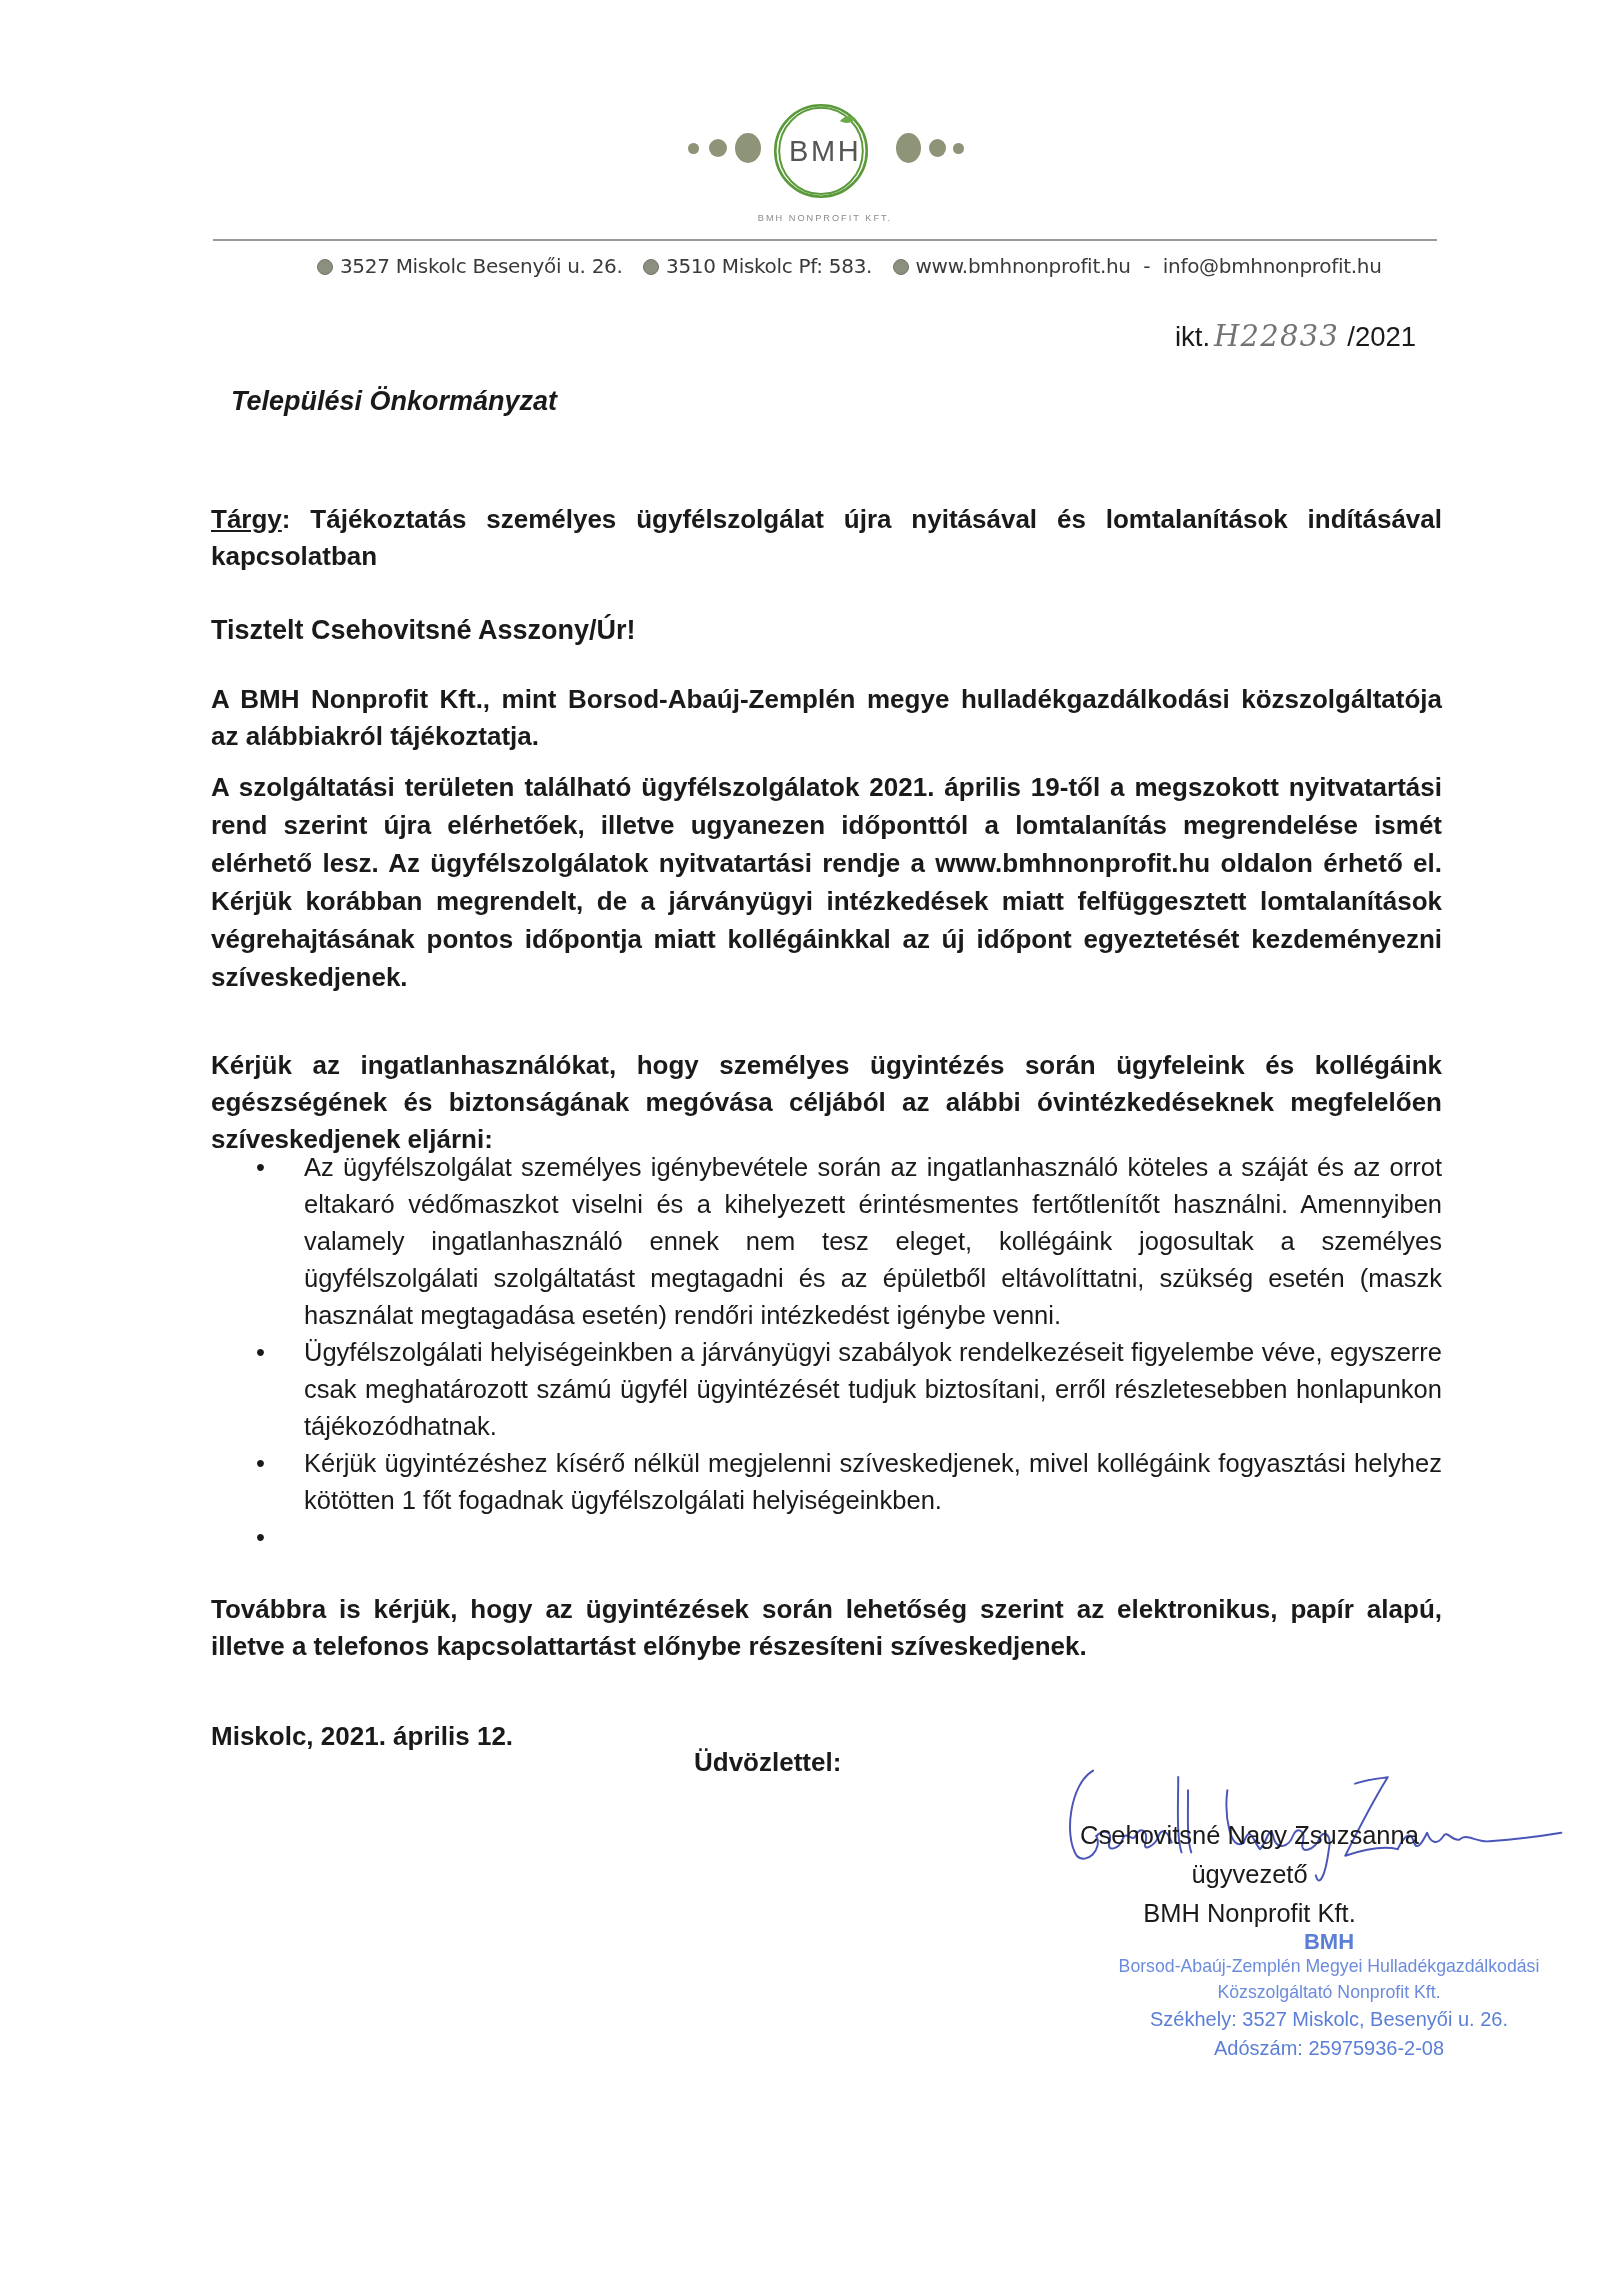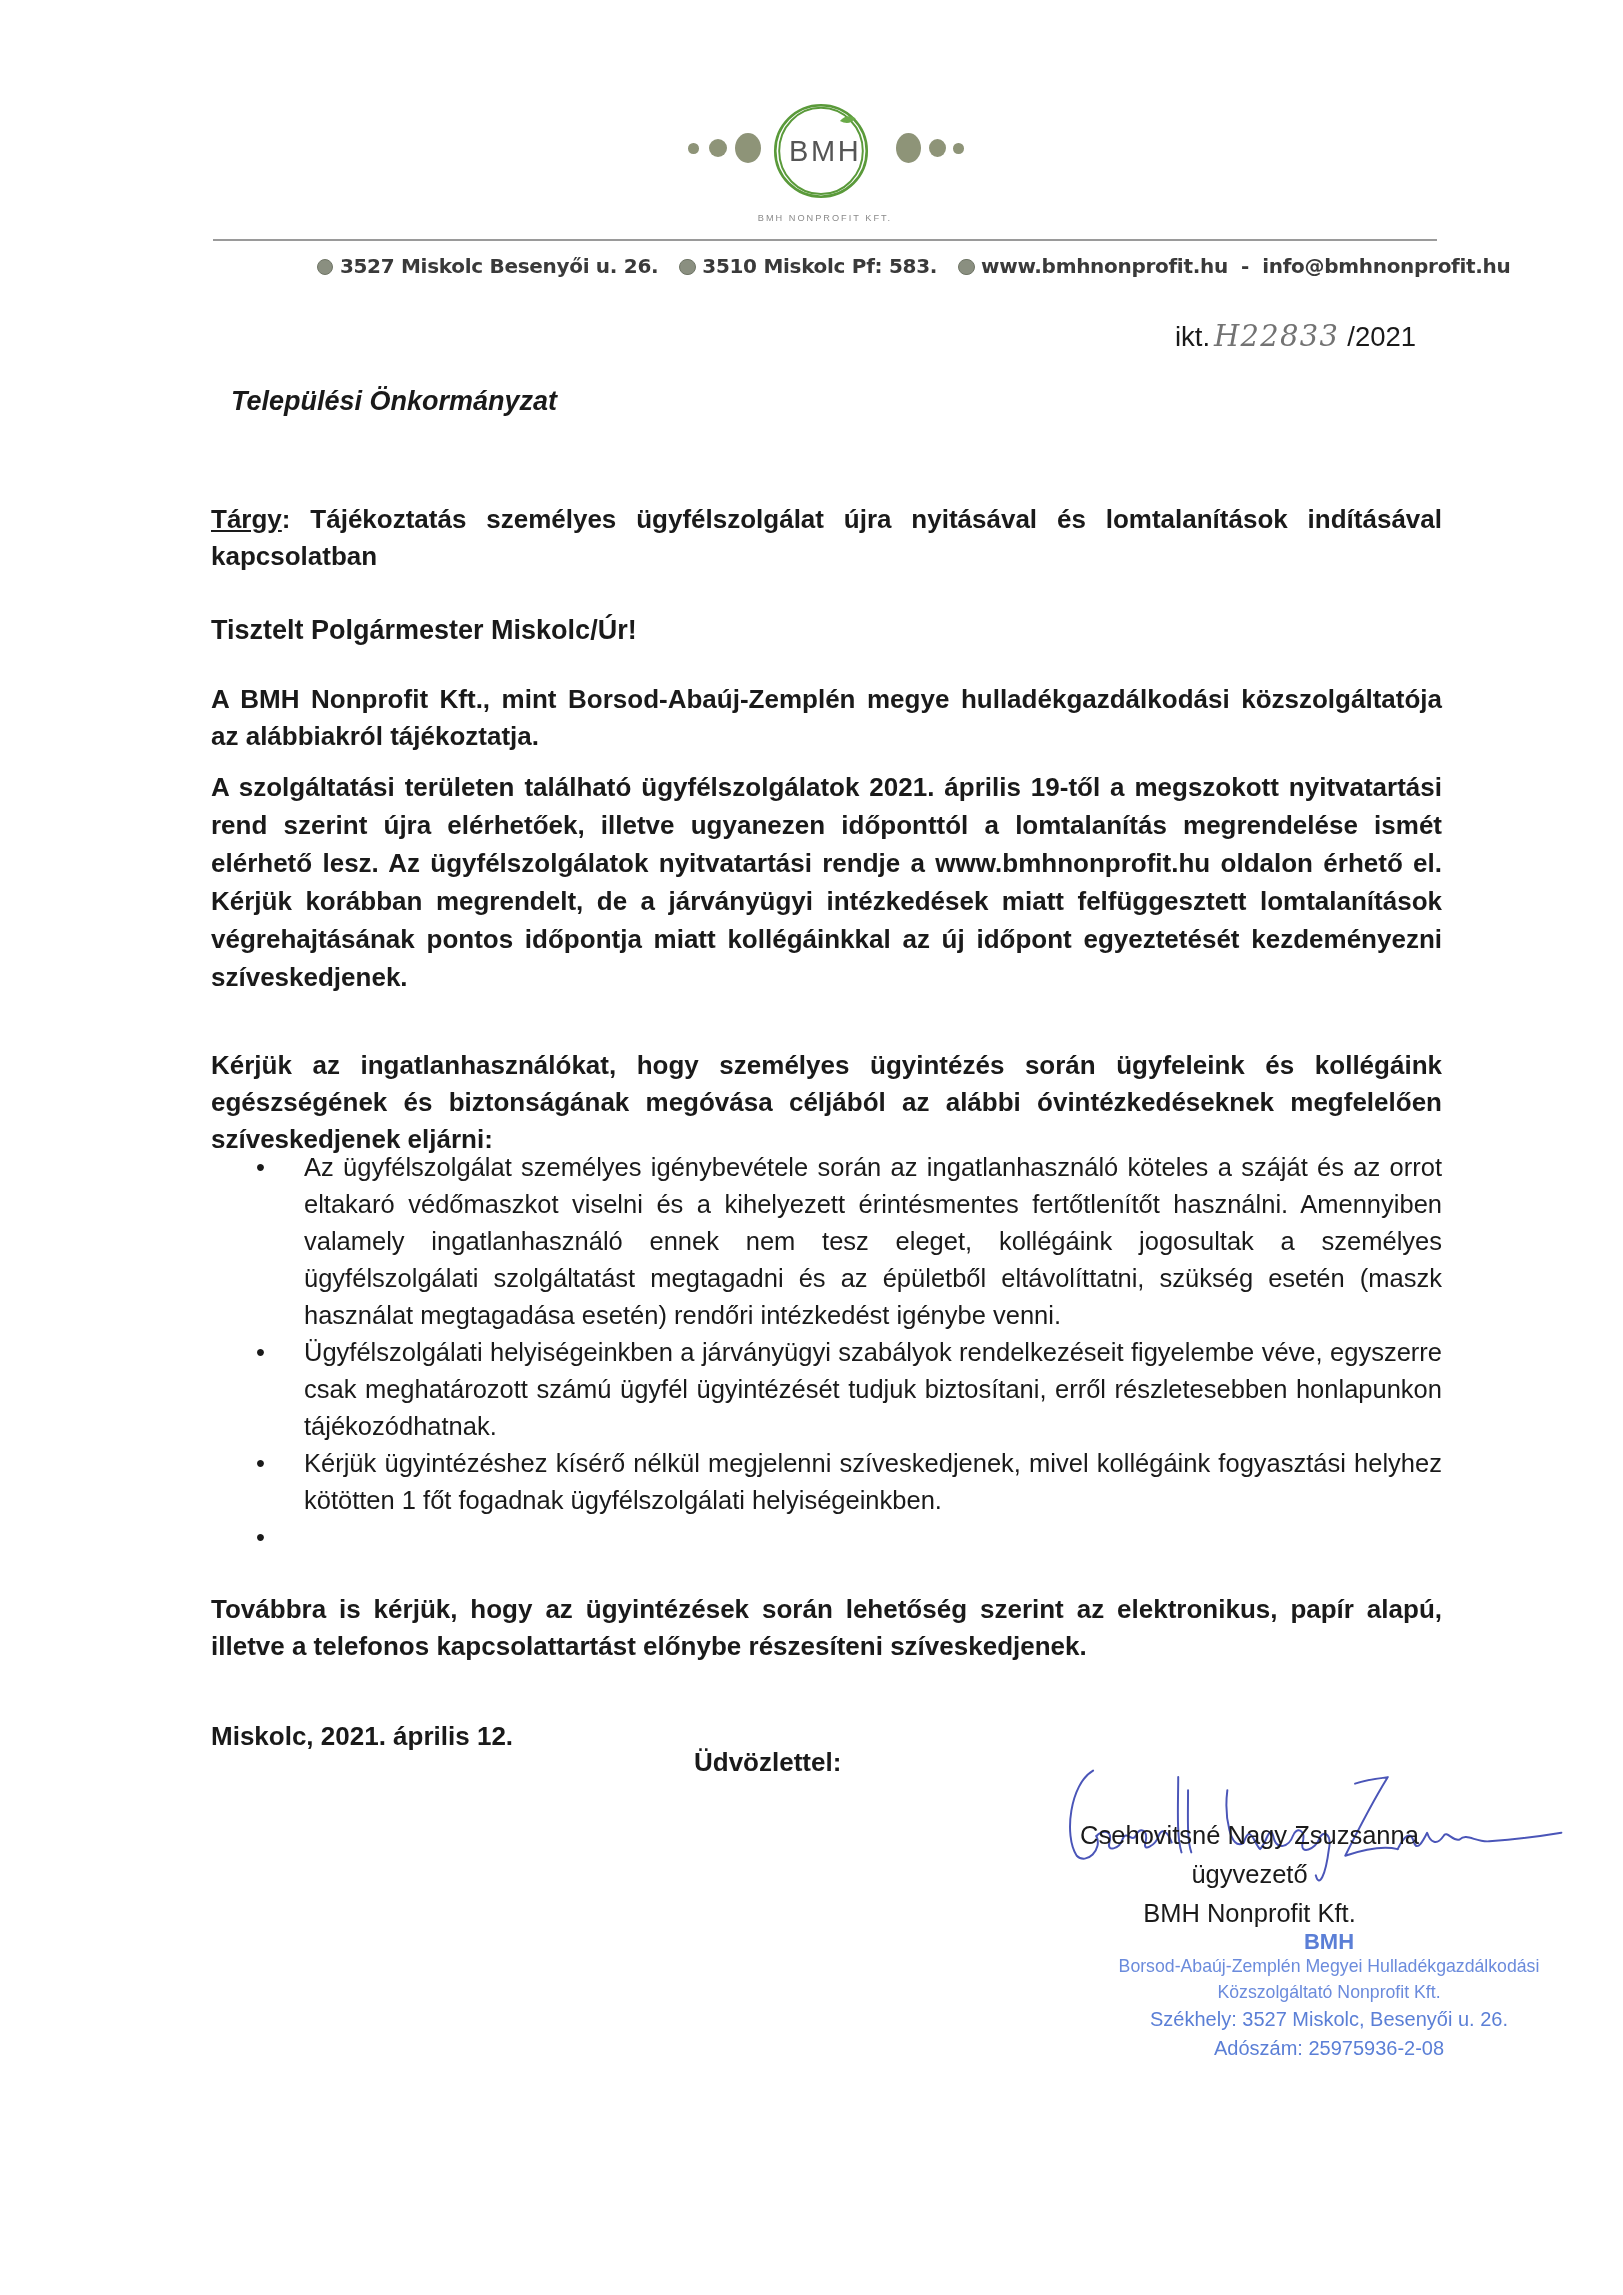--- a/index.html
+++ b/index.html
@@ -10,21 +10,21 @@
   
   #logo { left: 655px; top: 79px; width: 340px; height: 137px; }
   .dot { position: absolute; border-radius: 50%; background: #8e9478; }
   #logo-ring { position: absolute; left: 117px; top: 21px; width: 98px; height: 98px; }
   #logo-text { position: absolute; left: 134px; top: 56px; width: 65px; text-align: center;
                font-size: 29px; letter-spacing: 2.6px; color: #555; font-weight: 300; }
   #company-sub { left: 655px; top: 213px; width: 340px; text-align: center;
                  font-size: 9.2px; letter-spacing: 2px; color: #8a8a8a; }
   #header-rule { left: 213px; top: 239px; width: 1224px; height: 2px; background: #9a9a9a; }
   #contact-line { left: 317px; top: 254px; font-size: 20px; color: #3a3a3a;
-                  font-family: "DejaVu Sans", sans-serif; letter-spacing: -0.3px; white-space: nowrap; font-weight: bold; }
+                  font-family: "DejaVu Sans", sans-serif; letter-spacing: -0.3px; white-space: nowrap; }
   .cicon { display: inline-block; width: 14.4px; height: 14.4px; border-radius: 50%;
            background: #8a8f80; border: 1.3px solid #6f7566; vertical-align: -2px; margin-right: 6.5px; }
   .sep { margin: 0 6.5px; }
 
   
   #ref { left: 1175px; top: 319px; font-size: 27.5px; white-space: nowrap; }
   #ref-hand { color: #737373; font-family: "DejaVu Serif", serif; font-style: italic;
               font-size: 29px; margin: 0 7.9px 0 3.9px; letter-spacing: 1.3px; }
 
   .txt { font-size: 26px; line-height: 37px; font-weight: bold; }
@@ -94,21 +94,21 @@
 <div id="ref" class="abs">
   <span>ikt.</span><span id="ref-hand">H22833</span><span>/2021</span>
 </div>
 
 <div id="recipient" class="abs">Települési Önkormányzat</div>
 
 <div id="subject" class="abs txt">
   <span class="lbl">Tárgy</span><span>: Tájékoztatás személyes ügyfélszolgálat újra nyitásával és lomtalanítások indításával kapcsolatban</span>
 </div>
 
-<div id="salutation" class="abs">Tisztelt Polgármester Miskolc/Úr!</div>
+<div id="salutation" class="abs">Tisztelt Csehovitsné Asszony/Úr!</div>
 
 <div id="para1" class="abs txt">A BMH Nonprofit Kft., mint Borsod-Abaúj-Zemplén megye hulladékgazdálkodási közszolgáltatója az alábbiakról tájékoztatja.</div>
 
 <div id="para2" class="abs txt">
   <span>A szolgáltatási területen található </span><b>ügyfélszolgálatok 2021. április 19-től a megszokott nyitvatartási rend szerint újra elérhetőek, illetve ugyanezen időponttól a lomtalanítás megrendelése ismét elérhető lesz.</b><span> Az ügyfélszolgálatok nyitvatartási rendje a www.bmhnonprofit.hu oldalon érhető el. Kérjük korábban megrendelt, de a járványügyi intézkedések miatt felfüggesztett lomtalanítások végrehajtásának pontos időpontja miatt kollégáinkkal az új időpont egyeztetését kezdeményezni szíveskedjenek.</span>
 </div>
 
 <div id="para3" class="abs txt">Kérjük az ingatlanhasználókat, hogy személyes ügyintézés során ügyfeleink és kollégáink egészségének és biztonságának megóvása céljából az alábbi óvintézkedéseknek megfelelően szíveskedjenek eljárni:</div>
 
 <ul id="bullets" class="abs">

